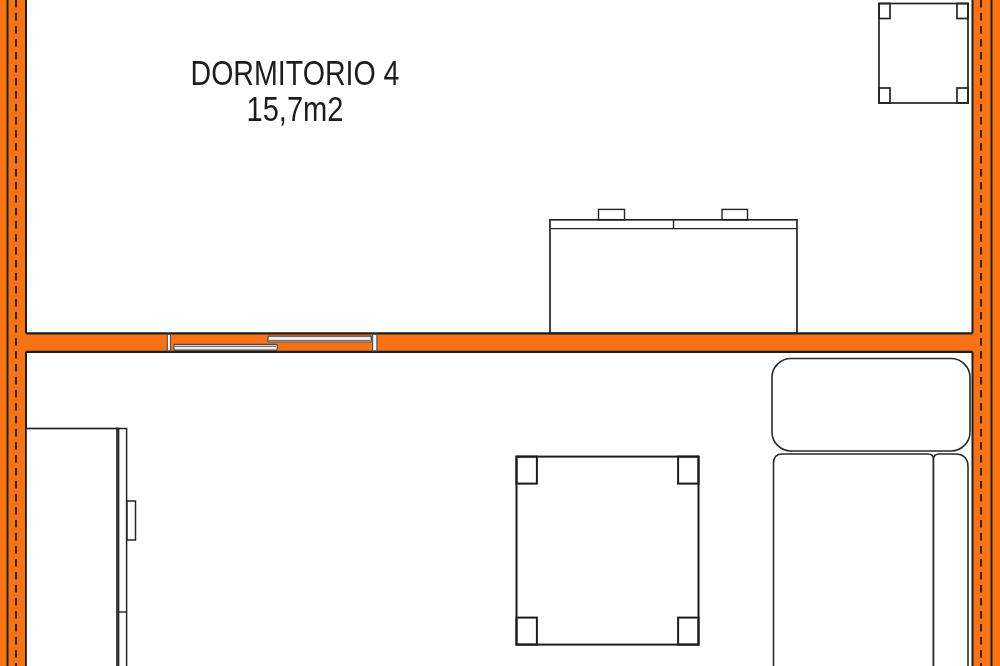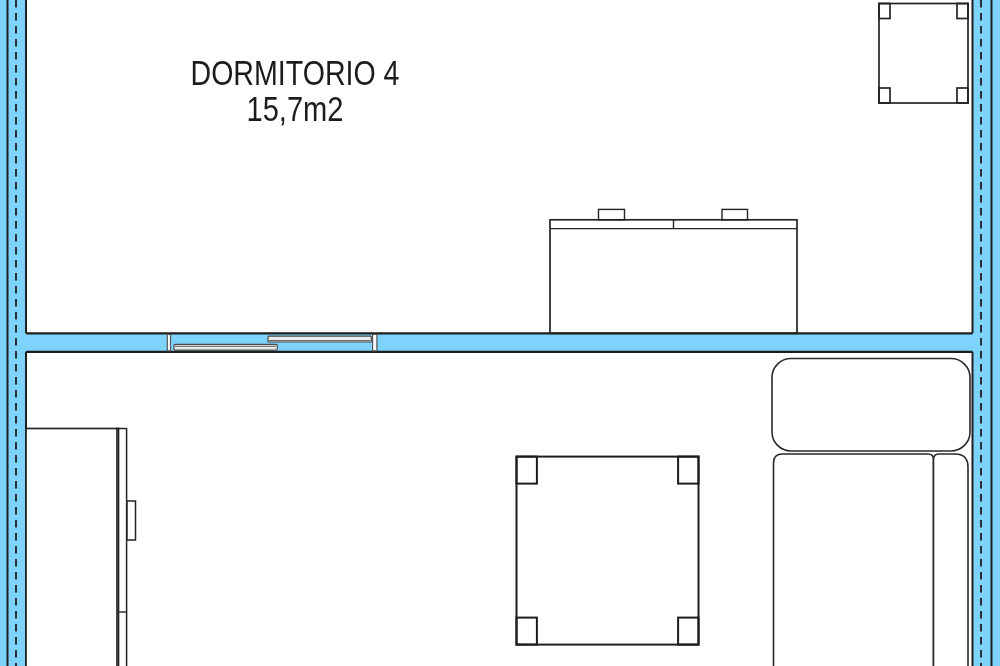--- a/index.html
+++ b/index.html
@@ -1,16 +1,16 @@
 <!DOCTYPE html>
 <html><head>
 <meta charset="utf-8">
 <style>
   html,body{margin:0;padding:0;background:#ffffff;}
-  .page{position:relative;width:1000px;height:666px;overflow:hidden;background:#7dd3fc;
+  .page{position:relative;width:1000px;height:666px;overflow:hidden;background:#f97316;
         font-family:"Liberation Sans", sans-serif;}
   svg{position:absolute;left:0;top:0;}
 </style>
 </head>
 <body>
 <div class="page">
 <svg width="1000" height="666" viewBox="0 0 1000 666" fill="none">
 
 <rect x="26" y="0" width="946" height="333" fill="#ffffff"></rect>
 

